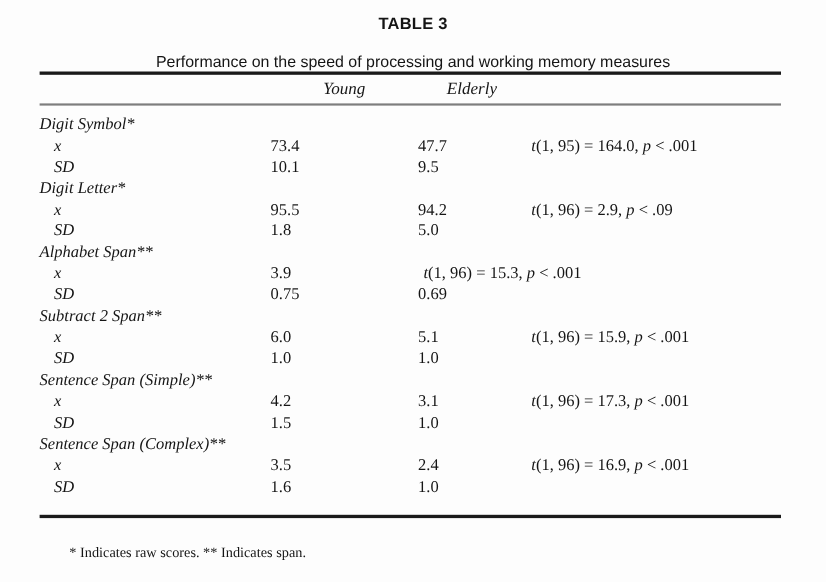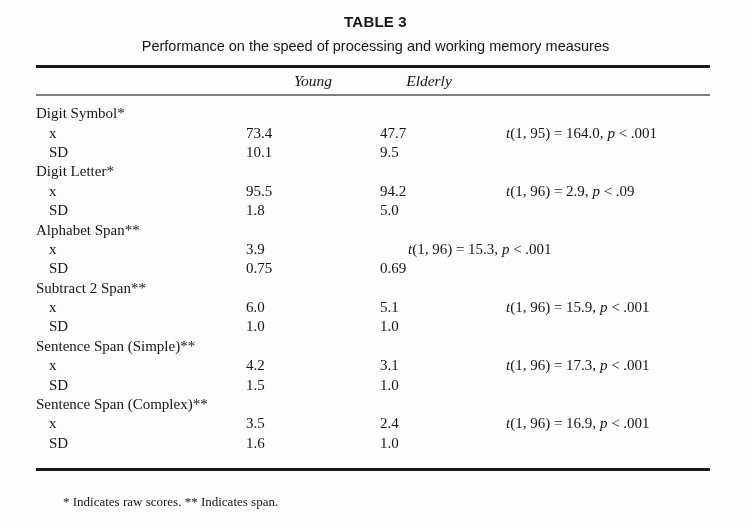--- a/index.html
+++ b/index.html
@@ -11,41 +11,41 @@
     overflow: hidden;
   }
   .page { position: relative; width: 751px; height: 529px; background: #fdfdfd; }
 
   .title-block {
     position: absolute; top: 13px; left: 0; width: 751px;
     text-align: center;
     font-family: "Liberation Sans", sans-serif;
   }
   .title { font-size: 15px; font-weight: bold; letter-spacing: 0.2px; }
-  .subtitle { font-size: 14.5px; margin-top: 8px; }
+  .subtitle { font-size: 14.5px; margin-top: 19px; }
 
   .table { position: absolute; left: 36px; top: 65px; width: 674px; }
   .rule-heavy { height: 3px; background: #1a1a1a; }
   .rule-light { height: 2px; background: #7e7e7e; }
   .rule-bottom { margin-top: 15px; }
 
   .grid-row {
     display: grid;
     grid-template-columns: 210px 134px 98px 232px;
     align-items: center;
   }
   .header-row { height: 26px; font-size: 15.5px; font-style: italic; }
   .header-cell { text-align: center; }
 
   .tbody { padding-top: 8px; }
   .row { height: 19.4px; font-size: 15px; }
-  .cell-label { padding-left: 0; white-space: nowrap; }
+  .cell-label { padding-left: 0; white-space: nowrap; font-style: italic; }
   .cell-label.sub { padding-left: 13px; }
   .cell-num { }
-  .cell-stat { padding-left: 5px; white-space: nowrap; margin-left: 23px; }
+  .cell-stat { padding-left: 5px; white-space: nowrap; }
   .cell-stat i { font-style: italic; }
 
   .footnote {
     position: absolute; left: 63px; top: 494px;
     font-size: 13px;
   }
 </style>
 </head>
 <body>
 

